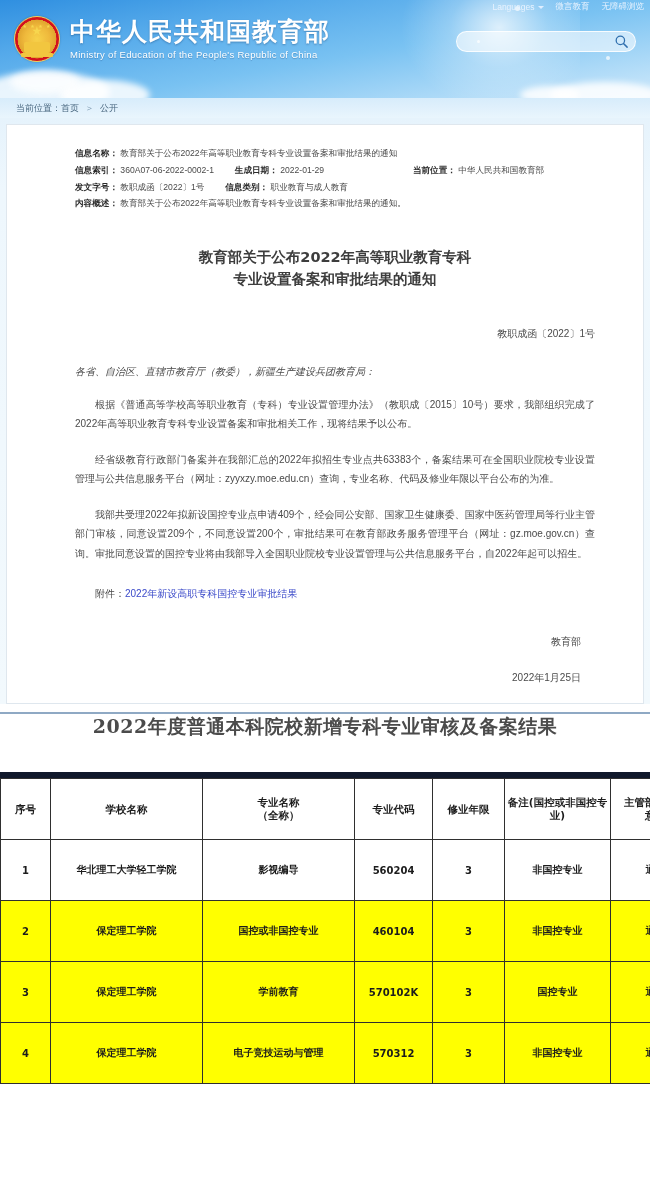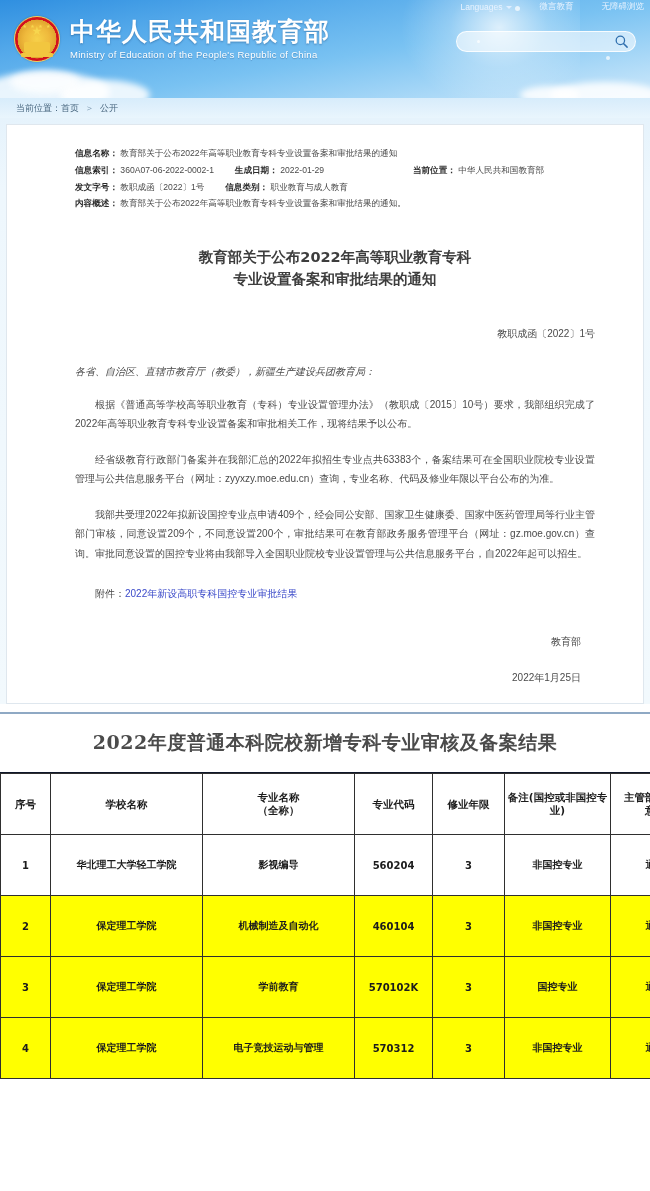--- a/index.html
+++ b/index.html
@@ -51,21 +51,21 @@
   }
   .sp1 { width:5px;height:5px; right:130px; top:6px;}
   .sp2 { width:4px;height:4px; right:40px; top:56px;}
   .sp3 { width:3px;height:3px; right:170px; top:40px;}
 
   .topnav {
     position: absolute;
     top: 0; right: 6px;
     display: flex;
     align-items: center;
-    gap: 28px;
+    gap: 12px;
     height: 14px;
     font-size: 8.5px;
     color: #e8f3ff;
     z-index: 6;
   }
   .topnav span.tn { cursor: pointer; white-space: nowrap; }
   .caret-dn {
     display:inline-block;
     width:0;height:0;
     border-left:3px solid transparent;
@@ -263,22 +263,22 @@
   
   .attach-sheet {
     width: 650px;
     background: #ffffff;
     border-top: 2px solid #8fa9c4;
     box-sizing: border-box;
     margin-top: 8px;
   }
   .sheet-title-row {
     height: 58px;
-    display:flex; align-items:center; justify-content:center;
-    border-bottom: 1px solid #0f172a;
+    display:flex; justify-content:center;
+    border-bottom: 6px solid #0f172a;
   }
   .sheet-title {
     font-size: 19px;
     font-weight: bold;
     color: #4b4b4b;
     font-family: "DejaVu Serif", "Liberation Serif", serif;
     letter-spacing: .5px;
   }
   table.result-table {
     border-collapse: collapse;
@@ -471,21 +471,21 @@
         <td>华北理工大学轻工学院</td>
         <td>影视编导</td>
         <td class="code-cell">560204</td>
         <td class="num-cell">3</td>
         <td>非国控专业</td>
         <td>通过</td>
       </tr>
       <tr class="hl">
         <td class="num-cell">2</td>
         <td>保定理工学院</td>
-        <td>机械制造及自动化</td>
+        <td>国控或非国控专业</td>
         <td class="code-cell">460104</td>
         <td class="num-cell">3</td>
         <td>非国控专业</td>
         <td>通过</td>
       </tr>
       <tr class="hl">
         <td class="num-cell">3</td>
         <td>保定理工学院</td>
         <td>学前教育</td>
         <td class="code-cell">570102K</td>

